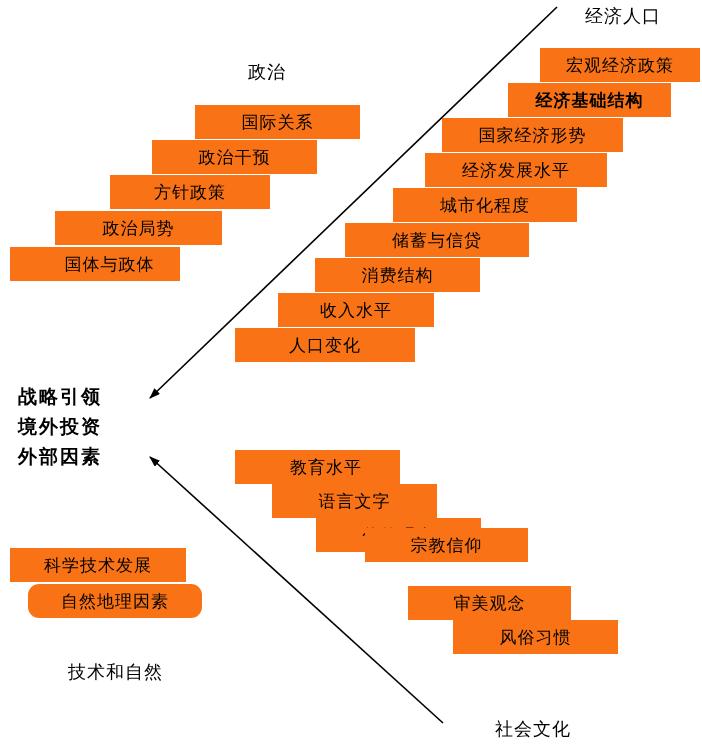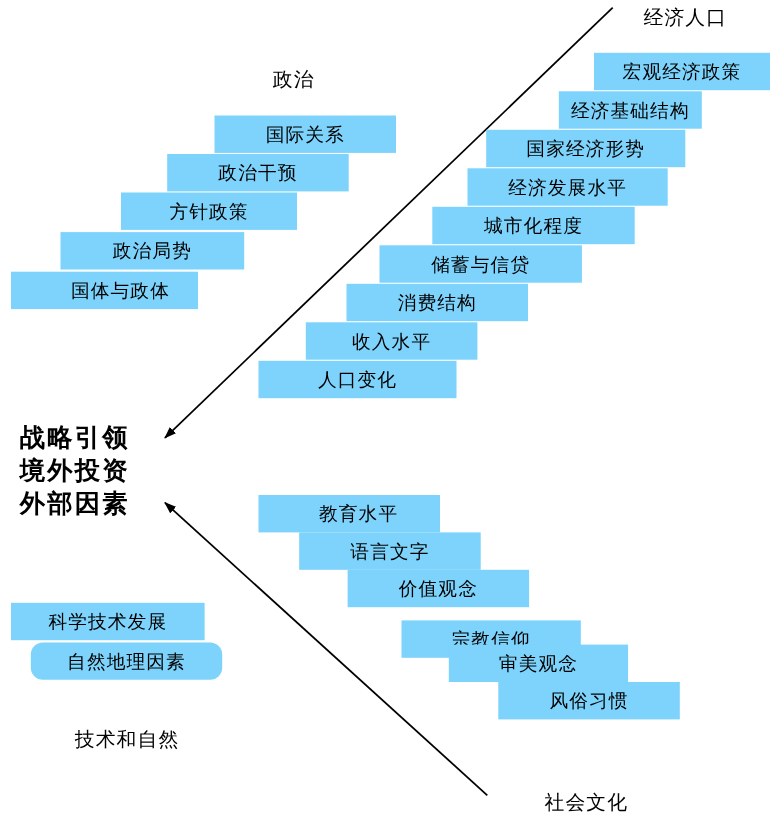--- a/index.html
+++ b/index.html
@@ -17,21 +17,21 @@
   .arrows {
     position: absolute;
     left: 0; top: 0;
     width: 702px; height: 748px;
     pointer-events: none;
   }
 
   .box {
     position: absolute;
     height: 34px;
-    background: #7dd3fc;
+    background: #f97316;
     color: #000000;
     display: flex;
     align-items: center;
     justify-content: center;
     font-size: 17px;
     letter-spacing: 1px;
     white-space: nowrap;
   }
 
   .group-label {
@@ -39,52 +39,52 @@
     font-size: 18px;
     letter-spacing: 1px;
     color: #000000;
     white-space: nowrap;
   }
 
   .center-text {
     position: absolute;
     left: 18px;
     top: 382px;
-    font-size: 23px;
+    font-size: 19px;
     font-weight: bold;
     letter-spacing: 2px;
   }
   .center-text .line { line-height: 30px; }
 
   
   .pol-label { left: 248px; top: 60px; }
   .pol-0 { left: 195px; top: 105px; width: 165px; }
   .pol-1 { left: 152px; top: 140px; width: 165px; }
   .pol-2 { left: 110px; top: 175px; width: 160px; }
   .pol-3 { left: 55px;  top: 211px; width: 167px; }
   .pol-4 { left: 10px;  top: 247px; width: 170px; padding-left: 29px; }
 
   
   .eco-label { left: 585px; top: 4px; }
   .eco-0 { left: 540px; top: 48px;  width: 160px; }
-  .eco-1 { left: 508px; top: 83px;  width: 130px; }
+  .eco-1 { left: 508px; top: 83px;  width: 163px; font-weight: bold; }
   .eco-2 { left: 442px; top: 118px; width: 181px; }
   .eco-3 { left: 425px; top: 153px; width: 182px; }
   .eco-4 { left: 393px; top: 188px; width: 184px; }
   .eco-5 { left: 345px; top: 223px; width: 184px; }
   .eco-6 { left: 315px; top: 258px; width: 165px; }
   .eco-7 { left: 278px; top: 293px; width: 156px; }
   .eco-8 { left: 235px; top: 328px; width: 180px; }
 
   
   .soc-label { left: 495px; top: 717px; }
   .soc-0 { left: 235px; top: 450px; width: 165px; padding-left: 17px; }
   .soc-1 { left: 272px; top: 484px; width: 165px; }
   .soc-2 { left: 316px; top: 518px; width: 165px; }
-  .soc-3 { left: 365px; top: 564px; width: 163px; }
+  .soc-3 { left: 365px; top: 528px; width: 163px; }
   .soc-4 { left: 408px; top: 586px; width: 163px; }
   .soc-5 { left: 453px; top: 620px; width: 165px; }
 
   
   .tech-label { left: 68px; top: 660px; }
   .tech-0 { left: 10px; top: 548px; width: 176px; }
   .tech-1 { left: 28px; top: 584px; width: 174px; border-radius: 11px; }
 </style>
 </head>
 <body>

